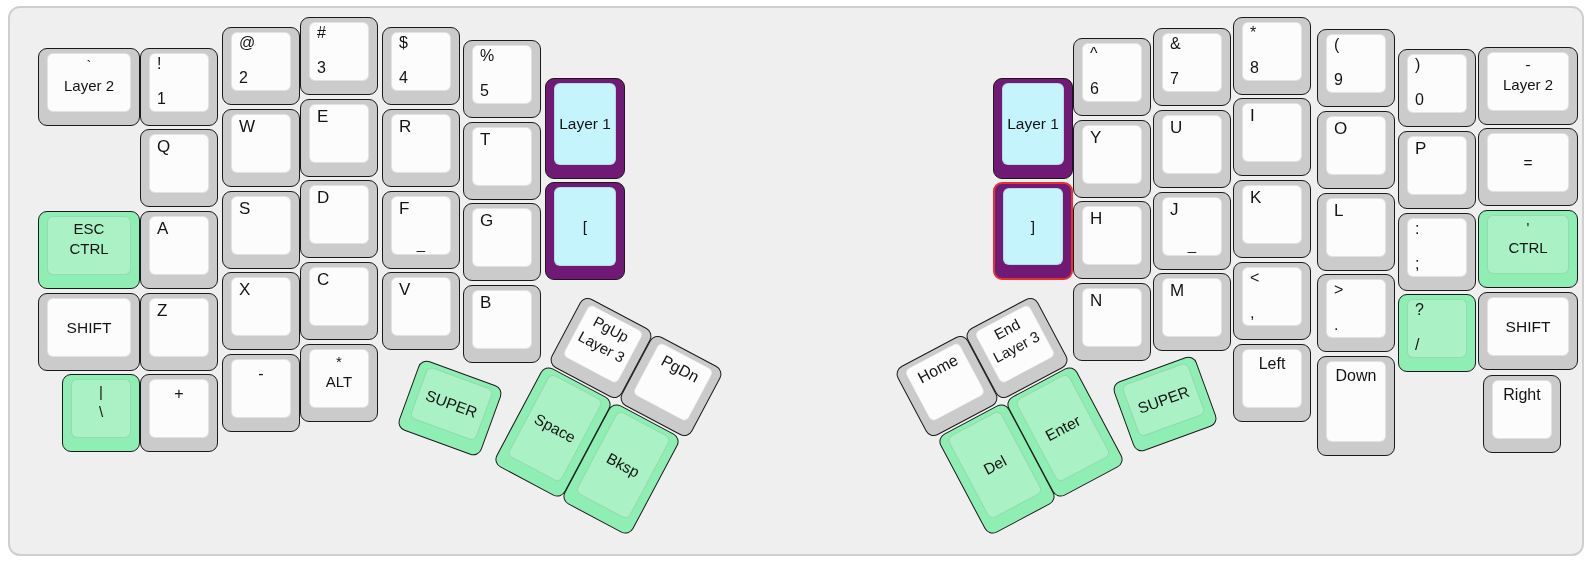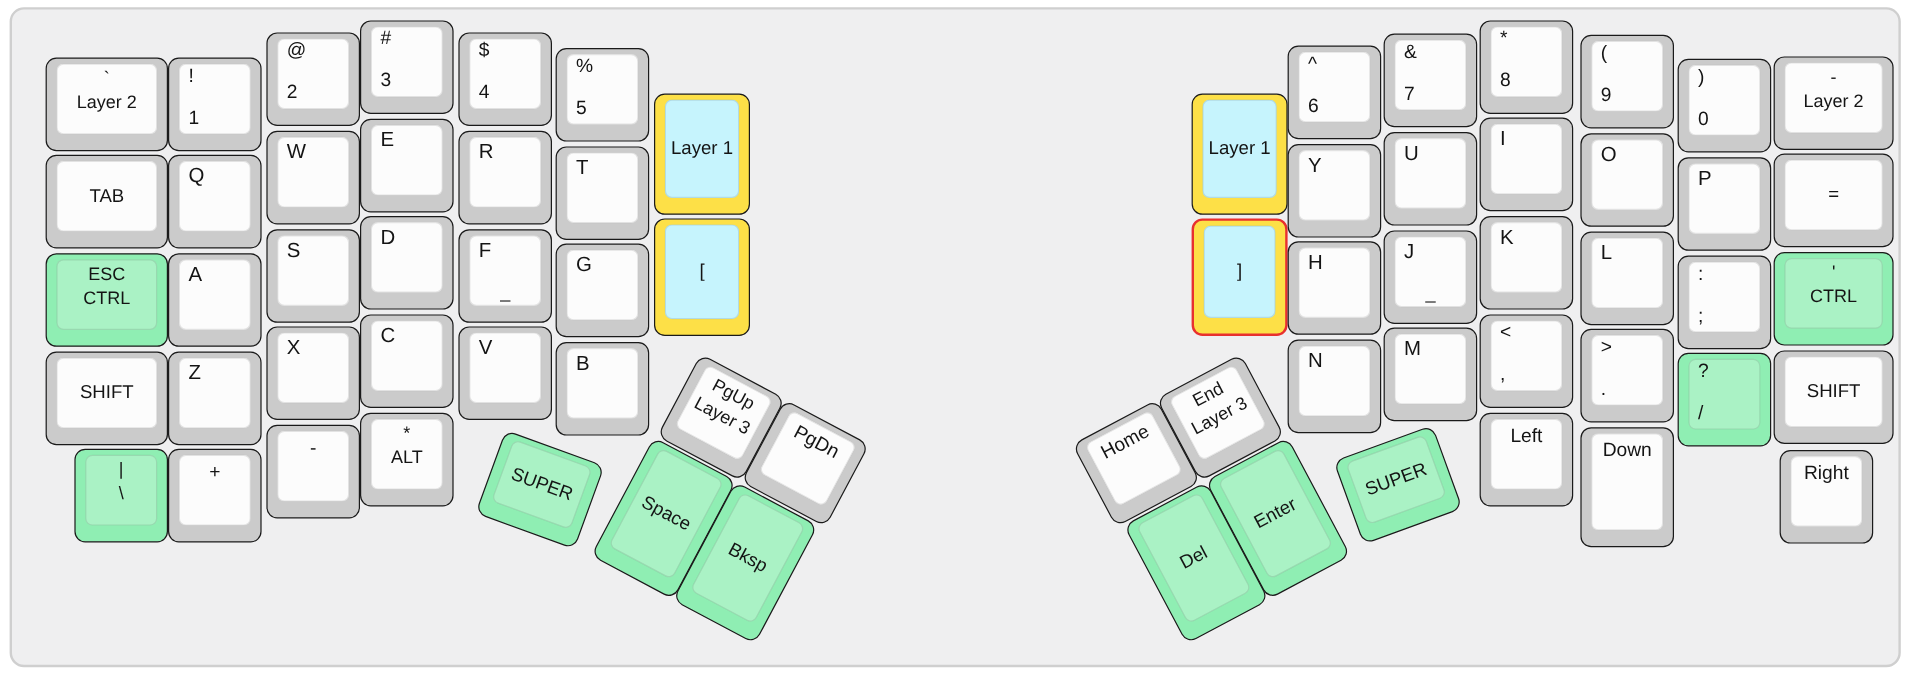--- a/index.html
+++ b/index.html
@@ -14,21 +14,21 @@
     background:#efeff0;border:2px solid #cfcfcf;border-radius:12px;
     box-sizing:border-box;
   }
   #keyboard{position:absolute;left:0;top:0;width:1596px;height:567px}
   .key{
     position:absolute;box-sizing:border-box;
     border:1.5px solid #1a1a1a;border-radius:9px;
   }
   .key.white{background:#cbcbcb}
   .key.green{background:#8feeb3}
-  .key.cyan{background:#fde047}
+  .key.cyan{background:#701a75}
   .key.alert{border-color:#e8312e;border-width:2px}
   .cap{
     position:absolute;left:8px;right:8px;top:4px;bottom:13px;
     border-radius:6px;border:1px solid rgba(0,0,0,.10);box-sizing:border-box;
     overflow:hidden;
   }
   .white .cap{background:#fcfcfc}
   .green .cap{background:#aaf2c5}
   .cyan .cap{background:#c6f4fd}
   .lbl{display:block;white-space:pre}
@@ -50,25 +50,20 @@
 <body>
 
 <div id="panel"></div>
 <div id="keyboard">
     <div class="key white" style="width: 102px; height: 78px; left: 38px; top: 48px;">
       <div class="cap cc2">
         <span class="lbl">`</span>
         <span class="lbl">Layer 2</span>
       </div>
     </div>
-    <div class="key white" style="width: 102px; height: 78px; left: 38px; top: 129px;">
-      <div class="cap cc">
-        <span class="lbl">TAB</span>
-      </div>
-    </div>
     <div class="key green" style="width: 102px; height: 78px; left: 38px; top: 211px;">
       <div class="cap cc2">
         <span class="lbl">ESC</span>
         <span class="lbl">CTRL</span>
       </div>
     </div>
     <div class="key white" style="width: 102px; height: 78px; left: 38px; top: 293px;">
       <div class="cap cc">
         <span class="lbl">SHIFT</span>
       </div>

